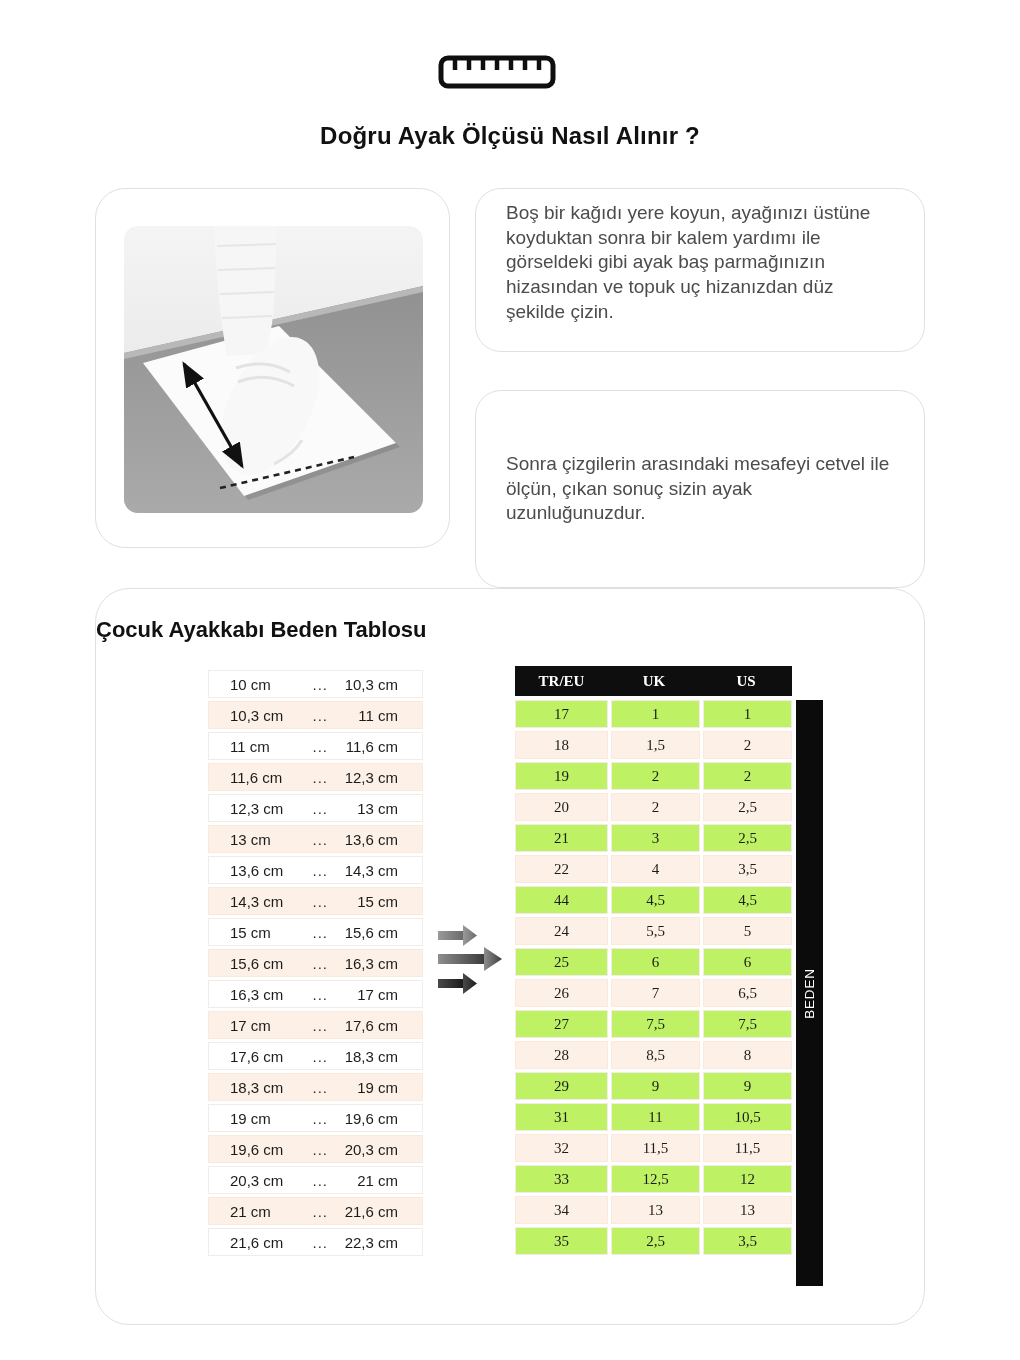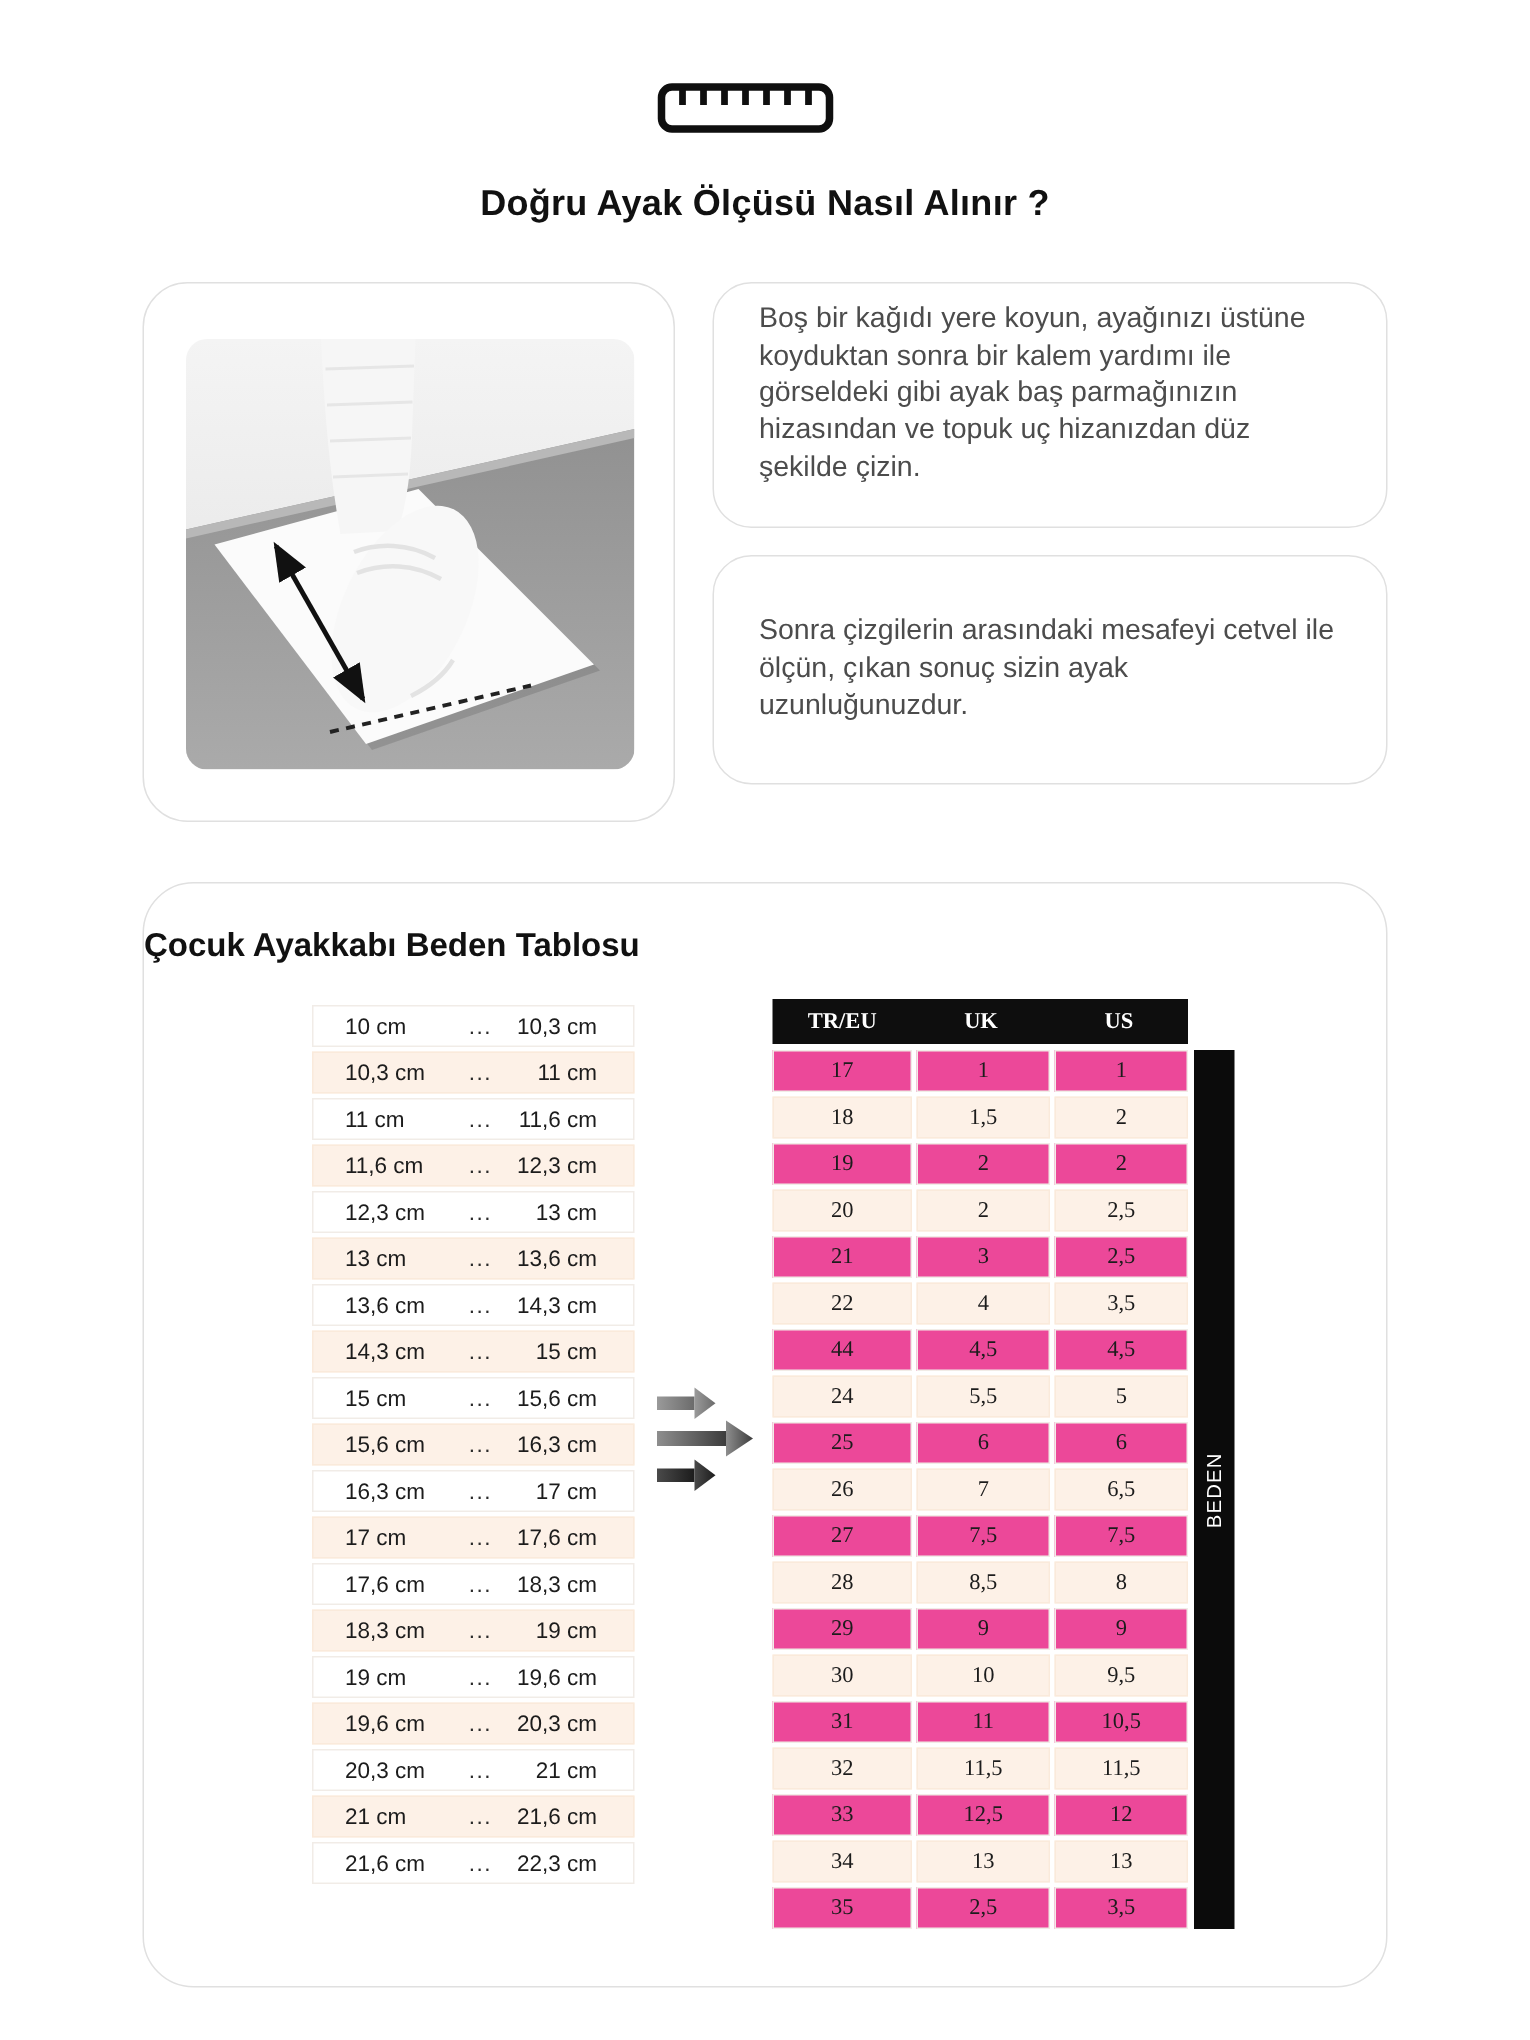--- a/index.html
+++ b/index.html
@@ -14,21 +14,21 @@
 
   
   .card{background:#fff;border:1.5px solid #e0e0e0;border-radius:26px;box-sizing:border-box;}
   .image-card{position:absolute;left:95px;top:188px;width:355px;height:360px;border-radius:30px;}
   .image-frame{position:absolute;left:28px;top:37px;width:299px;height:287px;border-radius:14px;overflow:hidden;}
   .image-frame svg{display:block;}
 
   .text-card{position:absolute;left:475px;width:450px;padding:12px 30px;display:flex;}
   .text-card p{margin:0;font-size:19px;line-height:1.3;color:#4c4c4c;}
   .text-card-1{top:188px;height:164px;align-items:flex-start;}
-  .text-card-2{top:370px;height:153px;align-items:center;}
+  .text-card-2{top:390px;height:198px;align-items:center;}
 
   
   .table-card{position:absolute;left:95px;top:588px;width:830px;height:737px;border-radius:34px;}
   .table-title{position:absolute;top:28px;left:0;width:100%;text-align:left;
     font-size:22px;font-weight:700;color:#111;}
 
   .thead{background:#0e0e0e;color:#fff;font-weight:700;font-size:15px;height:30px;
     display:flex;align-items:center;justify-content:center;}
 
   .cm-table{position:absolute;left:112px;top:77px;width:215px;}
@@ -42,21 +42,21 @@
 
   .arrows{position:absolute;left:340px;top:332px;width:72px;height:76px;}
 
   .size-table{position:absolute;left:419px;top:77px;width:277px;font-family:Liberation Serif, serif;}
   .size-head{display:grid;grid-template-columns:93px 92px 92px;}
   .size-head span{display:flex;align-items:center;justify-content:center;}
   .size-body{margin-top:4px;}
   .size-row{display:grid;grid-template-columns:93px 89px 89px;column-gap:3px;
     margin-bottom:3px;background:transparent;border:none;}
   .size-row .cell{height:28px;box-sizing:border-box;display:flex;align-items:center;justify-content:center;
-    font-size:15px;background:#ec4899;border:1px solid #f1ece7;}
+    font-size:15px;background:#bef264;border:1px solid #f1ece7;}
   .size-row.alt .cell{background:#fdf1e7;border-color:#faeadb;}
 
   .beden-bar{position:absolute;left:700px;top:111px;width:27px;height:586px;background:#0b0b0b;
     display:flex;align-items:center;justify-content:center;}
   .beden-bar span{transform:rotate(-90deg);color:#fff;font-size:13.5px;letter-spacing:.8px;white-space:nowrap;}
 </style>
 </head>
 <body>
 
 <div class="page">
@@ -323,25 +323,20 @@
           <div class="size-row alt">
             <div class="cell">28</div>
             <div class="cell">8,5</div>
             <div class="cell">8</div>
           </div>
           <div class="size-row">
             <div class="cell">29</div>
             <div class="cell">9</div>
             <div class="cell">9</div>
           </div>
-          <div class="size-row alt">
-            <div class="cell">30</div>
-            <div class="cell">10</div>
-            <div class="cell">9,5</div>
-          </div>
           <div class="size-row">
             <div class="cell">31</div>
             <div class="cell">11</div>
             <div class="cell">10,5</div>
           </div>
           <div class="size-row alt">
             <div class="cell">32</div>
             <div class="cell">11,5</div>
             <div class="cell">11,5</div>
           </div>

